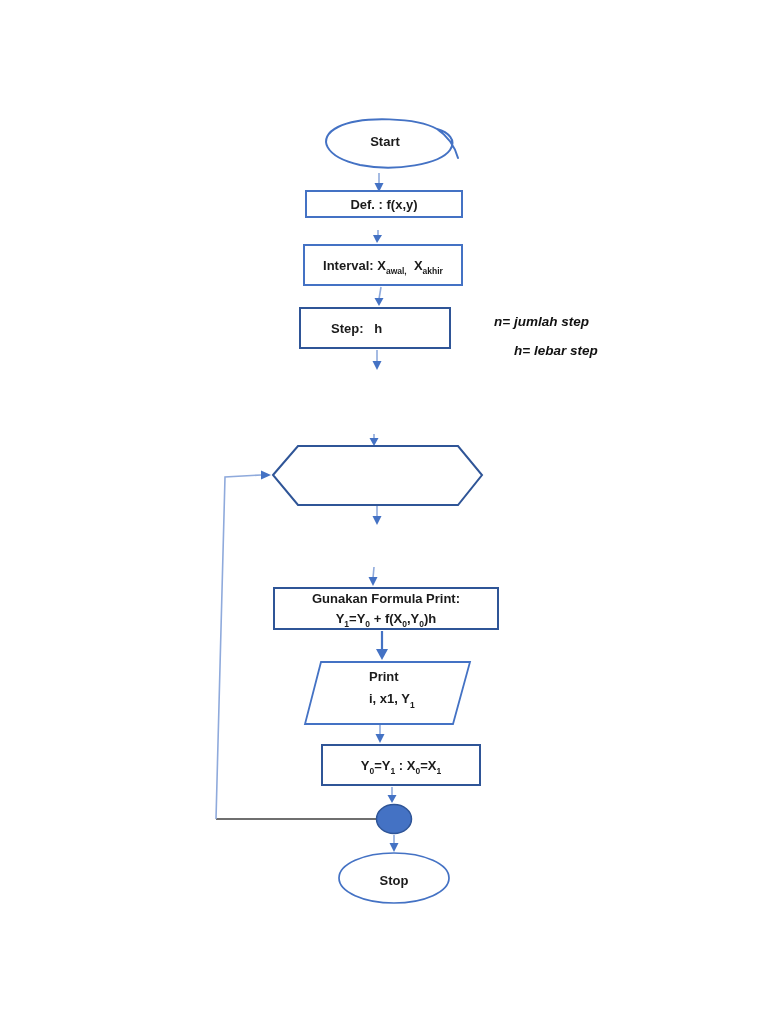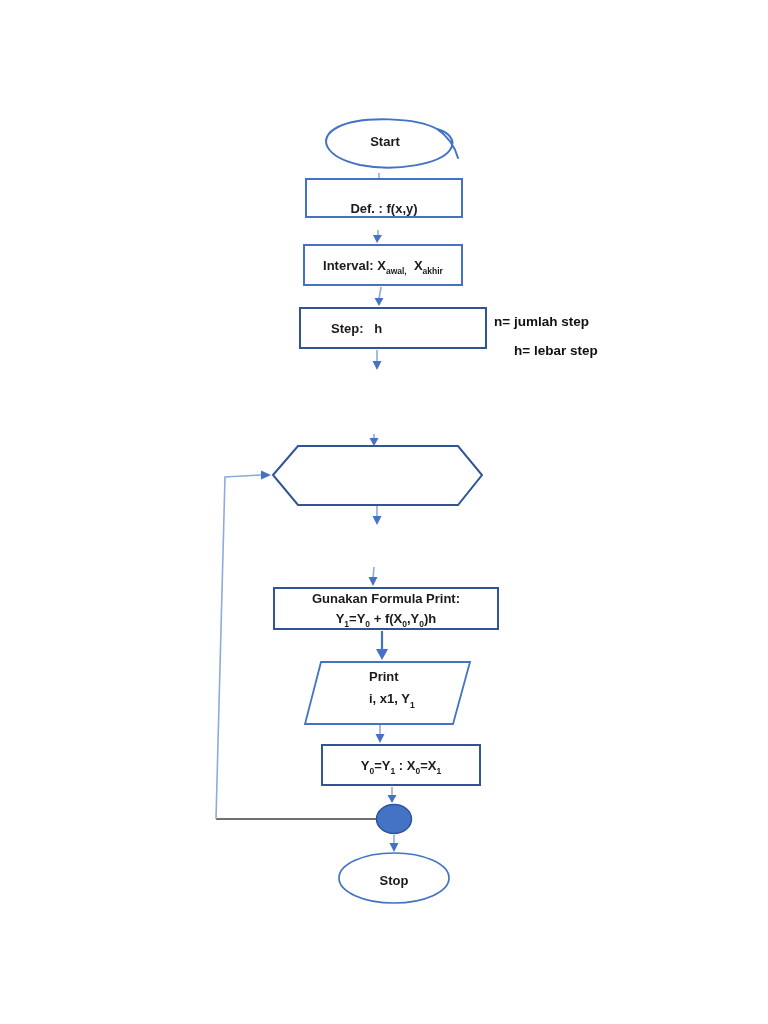--- a/index.html
+++ b/index.html
@@ -27,21 +27,21 @@
     background: #ffffff;
     white-space: pre;
   }
   .node.col { flex-direction: column; }
   .node.left { justify-content: flex-start; }
   sub { font-size: 8.5px; line-height: 0; position: relative; bottom: -1px; }
   .b-med  { border: 2px solid #4472c4; }
   .b-dark { border: 2px solid #2f5597; }
   .b-darkthick { border: 2.5px solid #2f5597; }
   .center-text { text-align: center; line-height: 21px; }
-  .note { position: absolute; font-weight: bold; font-size: 13.5px; color: #111; }
+  .note { position: absolute; font-weight: bold; font-size: 13.5px; color: #111; font-style: italic; }
 </style>
 </head>
 <body>
 
 <div class="page">
 
   <svg class="layer" width="768" height="1024" viewBox="0 0 768 1024">
 
     <path d="M 437 83 C 418 72 362 69 338 81 C 316 92 325 111 360 119 C 396 126 440 118 450 104 C 457 94 448 86 437 83 C 449 91 455 101 458 112" fill="none" stroke="#4472c4" stroke-width="2" stroke-linecap="round"></path>
 
@@ -88,29 +88,29 @@
     <line x1="394" y1="789" x2="394" y2="798" stroke="#8faadc" stroke-width="1.6"></line>
     <polygon points="394,806 389.5,797 398.5,797" fill="#4472c4"></polygon>
 
     <ellipse cx="394" cy="832" rx="55" ry="25" fill="#ffffff" stroke="#4472c4" stroke-width="1.7"></ellipse>
   </svg>
 
   <div class="txt" style="left:330px; top:88px; width:110px; text-align:center;">
     <span>Start</span>
   </div>
 
-  <div class="node b-med" style="left:305px; top:132px; width:158px; height:40px;align-items:flex-end;">
+  <div class="node b-med" style="left:305px; top:144px; width:158px; height:28px;">
     <span>Def. : f(x,y)</span>
   </div>
 
   <div class="node b-med" style="left:303px; top:198px; width:160px; height:42px;">
     <span><span>Interval: X</span><sub>awal,</sub><span>  X</span><sub>akhir</sub></span>
   </div>
 
-  <div class="node b-dark left" style="left:299px; top:261px; width:188px; height:42px; padding-left:30px;">
+  <div class="node b-dark left" style="left:299px; top:261px; width:152px; height:42px; padding-left:30px;">
     <span>Step:   h</span>
   </div>
 
   <div class="note" style="left:494px; top:268px;">n= jumlah step</div>
   <div class="note" style="left:514px; top:297px;">h= lebar step</div>
 
 
 
 
   <div class="node b-darkthick col" style="left:273px; top:541px; width:226px; height:43px; line-height:20px;">

